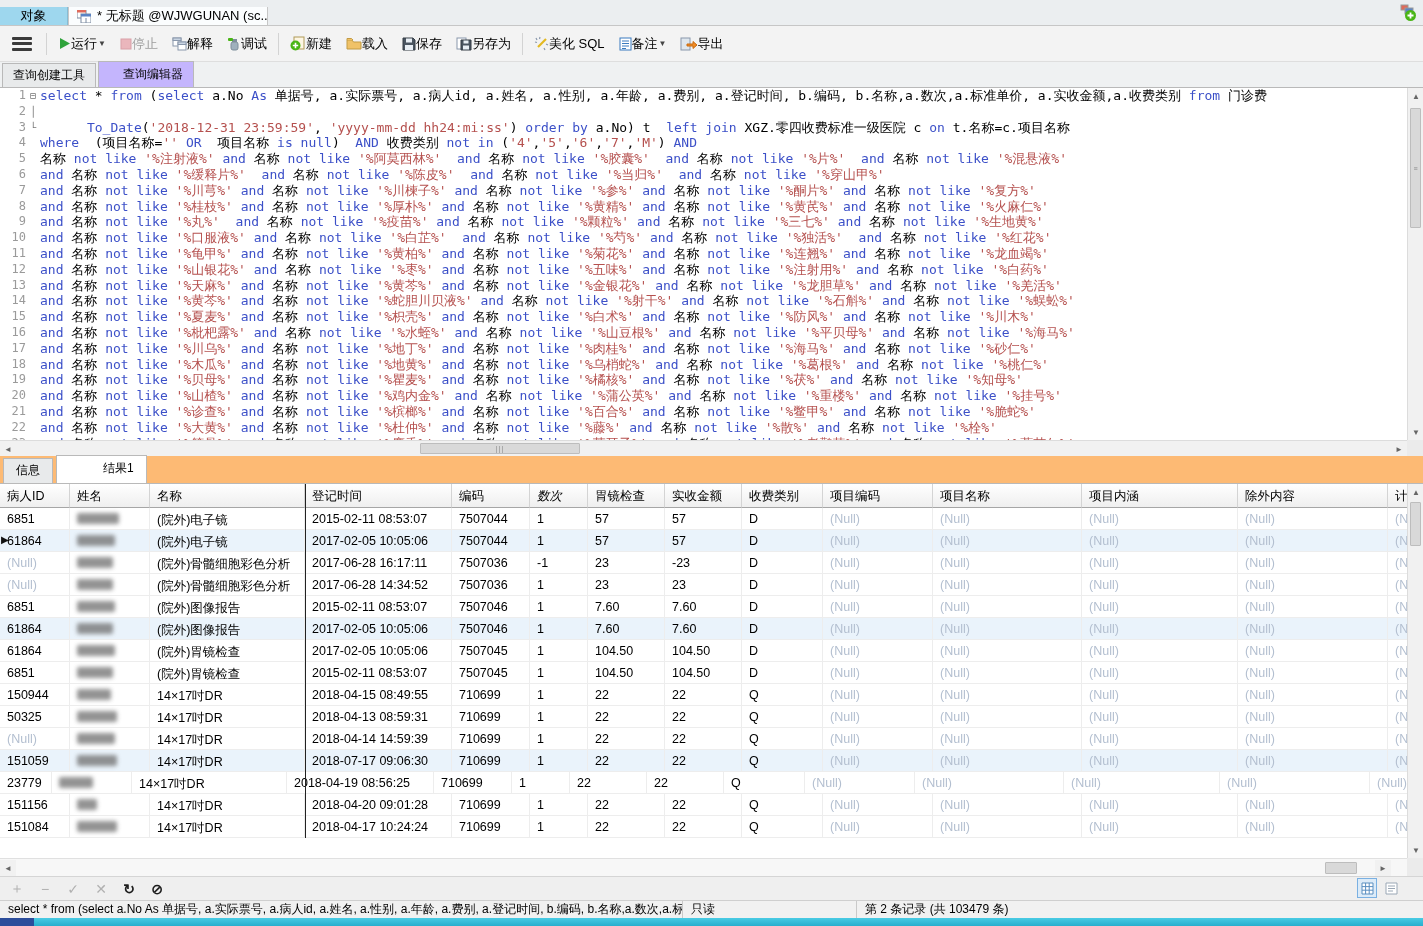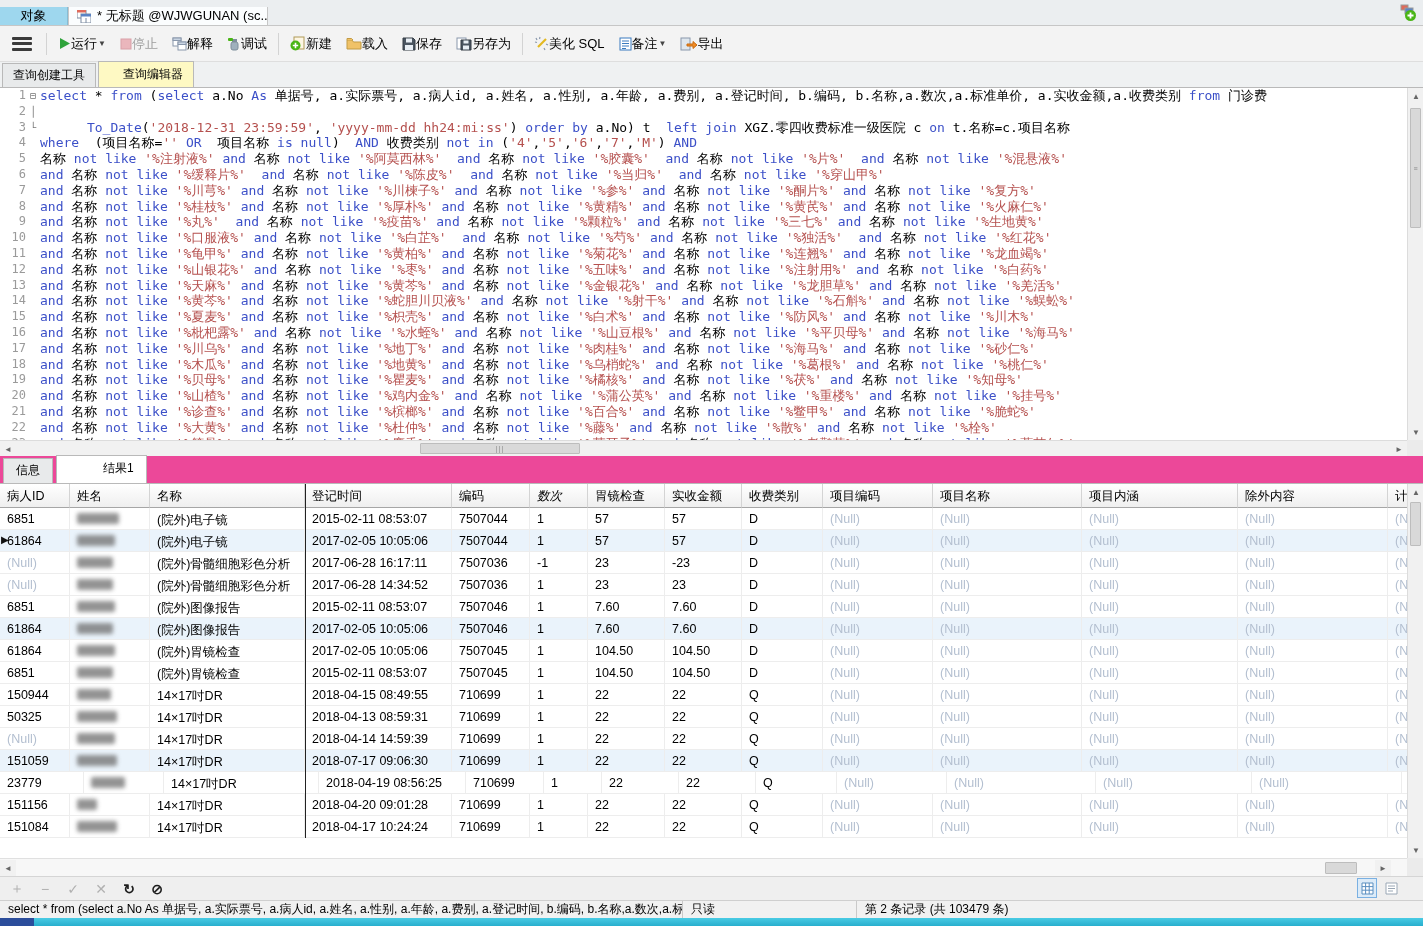--- a/index.html
+++ b/index.html
@@ -14,38 +14,38 @@
   .toolbar{position:absolute;left:0;top:26px;width:100%;height:36px;background:#f3f3f3;border-bottom:1px solid #dedede;display:flex;align-items:center;padding-left:4px;font-size:13px;}
   .tbtn{display:flex;align-items:center;padding:0 7px;height:28px;border-radius:3px;white-space:nowrap;}
   .tsep{width:1px;height:22px;background:#d3d3d3;margin:0 4px;}
   .caret{font-size:8px;color:#444;margin-left:1px;}
   .dis{color:#9d9d9d;}
   .hamburger{width:20px;height:14px;display:flex;flex-direction:column;justify-content:space-between;margin:0 10px 0 8px;}
   .hamburger i{display:block;height:3px;background:#3a3a3a;border-radius:1px;}
   
   .subtabs{position:absolute;left:0;top:62px;width:100%;height:26px;background:#eff1f2;border-bottom:1px solid #b9b9b9;display:flex;align-items:flex-end;font-size:12px;}
   .subtab{padding:4px 10px 5px;border:1px solid #b9b9b9;border-bottom:none;margin-left:2px;background:#e8eaeb;height:24px;display:flex;align-items:center;}
-  .subtab.active{background:#fef9c3;height:26px;position:relative;z-index:2;padding-left:24px;}
+  .subtab.active{background:#c4b5fd;height:26px;position:relative;z-index:2;padding-left:24px;}
   
   .editor{position:absolute;left:0;top:88px;width:1407px;height:352px;background:#fff;overflow:hidden;font-family:"DejaVu Sans Mono",monospace;font-size:13px;}
   .cl{display:flex;line-height:15.8px;height:15.8px;white-space:pre;}
   .ln{width:26px;text-align:right;color:#9a9a9a;font-size:12px;flex:none;}
   .fold{width:14px;text-align:center;color:#777;font-size:10px;flex:none;}
   .code{white-space:pre;}
   .kw{color:#3c50c8;}
   .str{color:#b5504e;}
   
   .sb{background:#f1f1f1;position:absolute;}
   .sb-btn{position:absolute;width:16px;height:16px;display:flex;align-items:center;justify-content:center;color:#666;font-size:8px;background:#f1f1f1;}
   .sb-thumb{position:absolute;background:#d9d9d9;border:1px solid #bdbdbd;border-radius:1px;display:flex;align-items:center;justify-content:center;color:#8a8a8a;}
   .ed-hscroll{left:0;top:440px;width:1407px;height:16px;border-top:1px solid #dcdcdc;}
   .ed-vscroll{left:1407px;top:88px;width:16px;height:352px;border-left:1px solid #dcdcdc;}
   .corner{position:absolute;background:#ebebeb;width:16px;height:16px;}
   
-  .rtabs{position:absolute;left:0;top:456px;width:100%;height:28px;background:#ec4899;border-bottom:1px solid #b9b9b9;display:flex;align-items:flex-end;font-size:12px;}
+  .rtabs{position:absolute;left:0;top:456px;width:100%;height:28px;background:#fdba74;border-bottom:1px solid #b9b9b9;display:flex;align-items:flex-end;font-size:12px;}
   .rtab{padding:4px 12px 6px;border:1px solid #b9b9b9;border-bottom:none;margin-left:3px;background:#e8eaeb;height:25px;display:flex;align-items:center;}
   .rtab.active{background:#fff;height:28px;position:relative;z-index:2;padding-left:46px;}
   
   .grid{position:absolute;left:0;top:484px;width:1407px;height:374px;background:#fff;overflow:hidden;font-size:12.5px;}
   .ghead{display:flex;height:24px;}
   .gh{flex:none;background:linear-gradient(#ffffff,#efefef);border-right:1px solid #d4d4d4;border-bottom:1px solid #a6a6a6;padding:4px 0 0 7px;white-space:nowrap;overflow:hidden;}
   .grow{display:flex;height:22px;background:#fff;position:relative;}
   .grow.tint{background:#eaf3fb;}
   .gc{flex:none;border-right:1px solid #ededed;border-bottom:1px solid #ededed;padding:4px 0 0 7px;white-space:nowrap;overflow:hidden;}
   .gc.null{color:#b3bfd0;}
@@ -484,21 +484,21 @@
           <div class="gc" style="width: 77px;">22</div>
           <div class="gc" style="width: 77px;">22</div>
           <div class="gc" style="width: 81px;">Q</div>
           <div class="gc null" style="width: 110px;">(Null)</div>
           <div class="gc null" style="width: 149px;">(Null)</div>
           <div class="gc null" style="width: 156px;">(Null)</div>
           <div class="gc null" style="width: 150px;">(Null)</div>
           <div class="gc null" style="width: 40px;">(Null)</div>
         </div>
         <div class="grow">
-          <div class="gc" style="width: 84px;">23779</div>
+          <div class="gc" style="width: 52px;">23779</div>
           <div class="gc" style="width: 80px;">
             <div class="mask" style="width: 34px;"></div>
           </div>
           <div class="gc" style="width: 155px;">14×17吋DR</div>
           <div class="gc" style="width: 147px;">2018-04-19 08:56:25</div>
           <div class="gc" style="width: 78px;">710699</div>
           <div class="gc" style="width: 58px;">1</div>
           <div class="gc" style="width: 77px;">22</div>
           <div class="gc" style="width: 77px;">22</div>
           <div class="gc" style="width: 81px;">Q</div>

